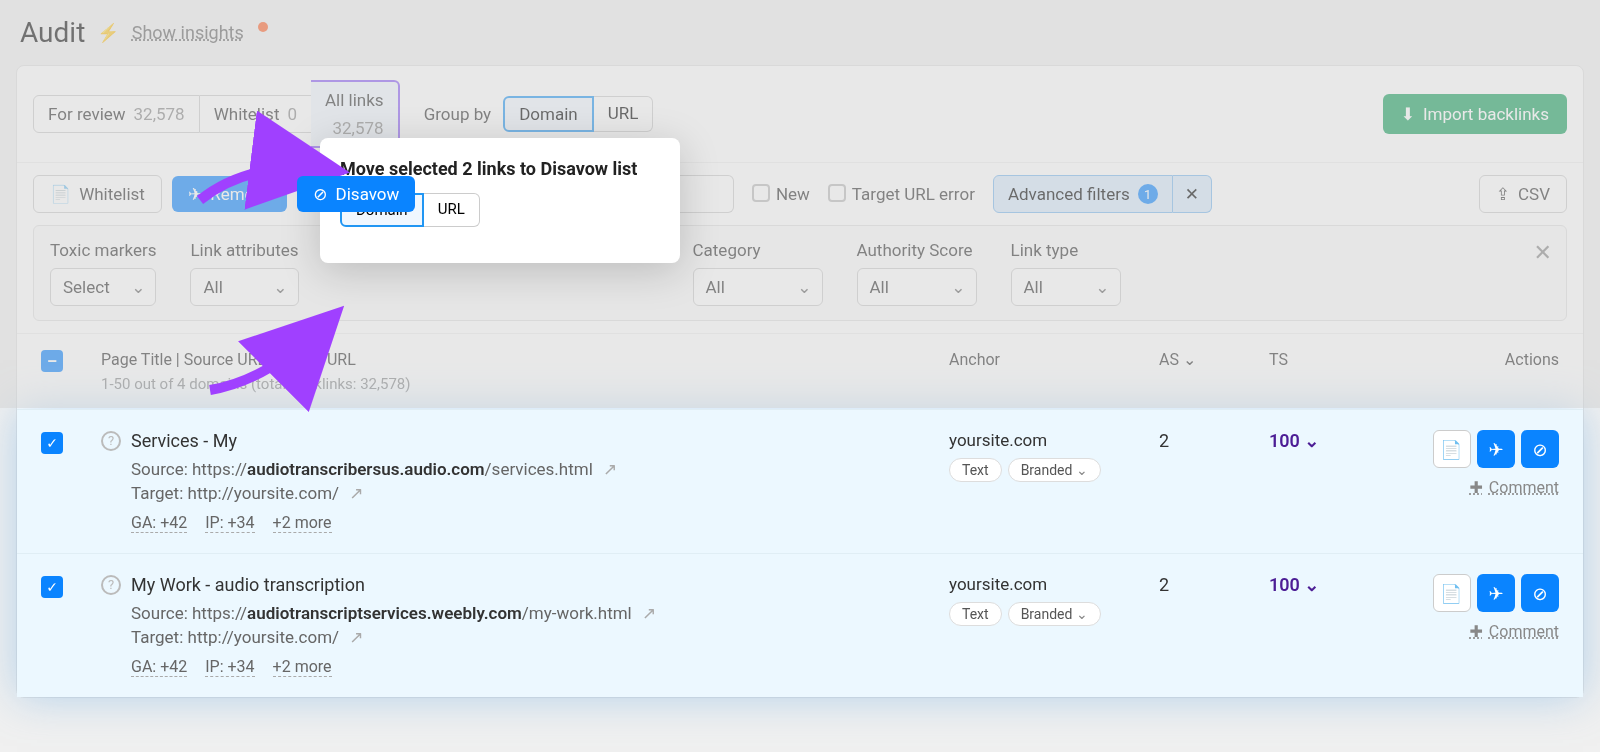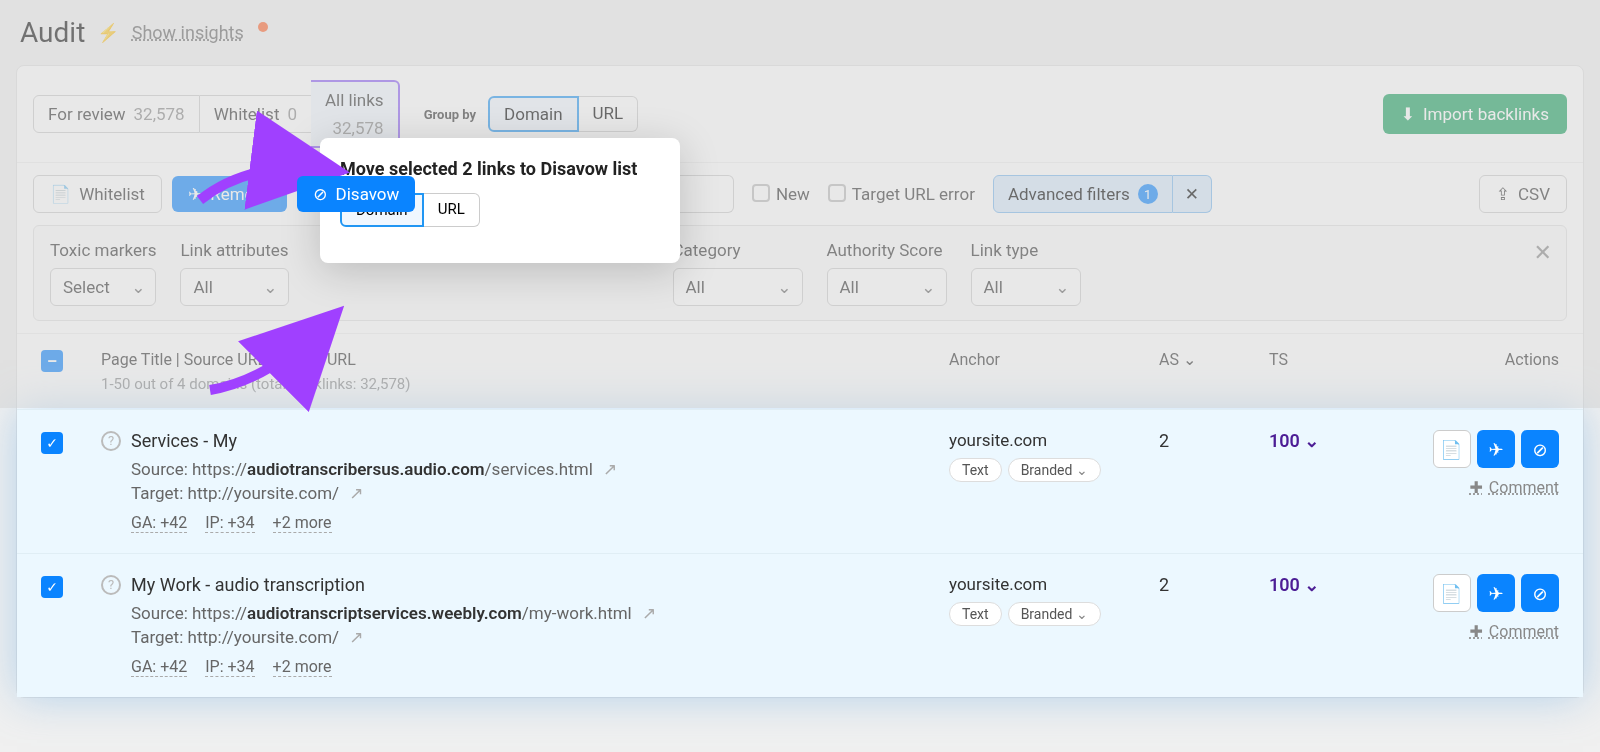--- a/index.html
+++ b/index.html
@@ -13,41 +13,41 @@
 
 .panel { background: #fff; margin: 8px 16px; border-radius: 8px; border: 1px solid #e0e0e0; }
 
 .tabrow { display: flex; align-items: center; padding: 14px 16px; gap: 0; border-bottom: 1px solid #eee; }
 .tab { padding: 8px 14px; border: 1px solid #ccc; font-size: 17px; color: #333; background: #fff; display: flex; align-items: flex-end; gap: 8px; cursor: pointer; }
 .tab:first-of-type { border-radius: 6px 0 0 6px; }
 .tab:nth-of-type(2) { border-left: none; }
 .tab.active { border: 2px solid #8b5cf6; background: #f0f7ff; border-radius: 6px; flex-direction: column; }
 .tab .count { color: #888; }
 .tab:nth-of-type(3){ border-radius:0 6px 6px 0; border-left:none;}
-.groupby { margin-left: 24px; font-size: 13px; color: #333; font-weight: bold; }
+.groupby { margin-left: 24px; font-size: 17px; color: #333; }
 .gtabs { margin-left: 12px; display: flex; }
 .gtab { padding: 6px 14px; border: 1px solid #ccc; font-size: 17px; cursor: pointer; }
 .gtab:first-child { border-radius: 6px 0 0 6px; }
 .gtab:last-child { border-radius: 0 6px 6px 0; border-left: none; }
 .gtab.active { border: 2px solid #2196f3; background: #f0f7ff; }
 .import-btn { margin-left: auto; background: #19a15f; color: #fff; border: none; padding: 10px 18px; font-size: 17px; border-radius: 6px; display: flex; align-items: center; gap: 8px; cursor: pointer; }
 
 .toolbar { display: flex; align-items: center; padding: 12px 16px; gap: 10px; position: relative; }
 .btn { padding: 8px 16px; border: 1px solid #ccc; border-radius: 6px; background: #fff; font-size: 17px; display: inline-flex; align-items: center; gap: 8px; cursor: pointer; color: #333; }
 .btn.primary { background: #0a84ff; color: #fff; border: none; }
 .btn.group-left { border-radius: 6px 0 0 6px; }
 .searchbox { display: flex; align-items: center; border: 1px solid #ccc; border-left: none; border-radius: 0 6px 6px 0; padding: 8px 12px; width: 150px; color: #aaa; font-size: 17px; }
 .check-lbl { display: flex; align-items: flex-start; gap: 6px; font-size: 17px; color: #333; margin-left: 8px; }
 .checkbox-sq { width: 18px; height: 18px; border: 2px solid #bbb; border-radius: 4px; }
 .adv-filter { background: #d6e9fb; border: 1px solid #7bb8ef; border-radius: 6px 0 0 6px; padding: 8px 14px; font-size: 17px; display: flex; align-items: center; gap: 8px; cursor: pointer; }
 .badge { background: #0a84ff; color: #fff; border-radius: 50%; width: 20px; height: 20px; display: inline-flex; align-items: center; justify-content: center; font-size: 13px; }
 .adv-close { background: #d6e9fb; border: 1px solid #7bb8ef; border-left: none; border-radius: 0 6px 6px 0; padding: 8px 12px; font-size: 17px; cursor: pointer; }
 .csv-btn { margin-left: auto; }
 
-.filterbar { background: #fafafa; border: 1px solid #e0e0e0; border-radius: 6px; margin: 0 16px 12px; padding: 14px 16px; display: flex; gap: 24px; position: relative; }
+.filterbar { background: #fafafa; border: 1px solid #e0e0e0; border-radius: 6px; margin: 0 16px 12px; padding: 14px 16px; display: flex; gap: 34px; position: relative; }
 .filtergrp { display: flex; flex-direction: column; gap: 8px; }
 .filtergrp label { font-size: 17px; color: #333; }
 .sel { border: 1px solid #ccc; border-radius: 6px; padding: 8px 30px 8px 12px; font-size: 17px; background: #fff; color: #333; position: relative; min-width: 100px; cursor: pointer; }
 .sel::after { content: '⌄'; position: absolute; right: 10px; color: #666; }
 .close-x { position: absolute; right: 14px; top: 14px; font-size: 22px; color: #888; cursor: pointer; }
 
 .thead { display: flex; padding: 16px 24px 16px 24px; font-size: 16px; color: #333; align-items: flex-start; border-top: 1px solid #eee; }
 .th-check { width: 60px; }
 .minus-check { width: 22px; height: 22px; background: #0a84ff; border-radius: 4px; display: flex; align-items: center; justify-content: center; color: #fff; font-weight: 700; cursor: pointer; }
 .th-page { flex: 1; }

